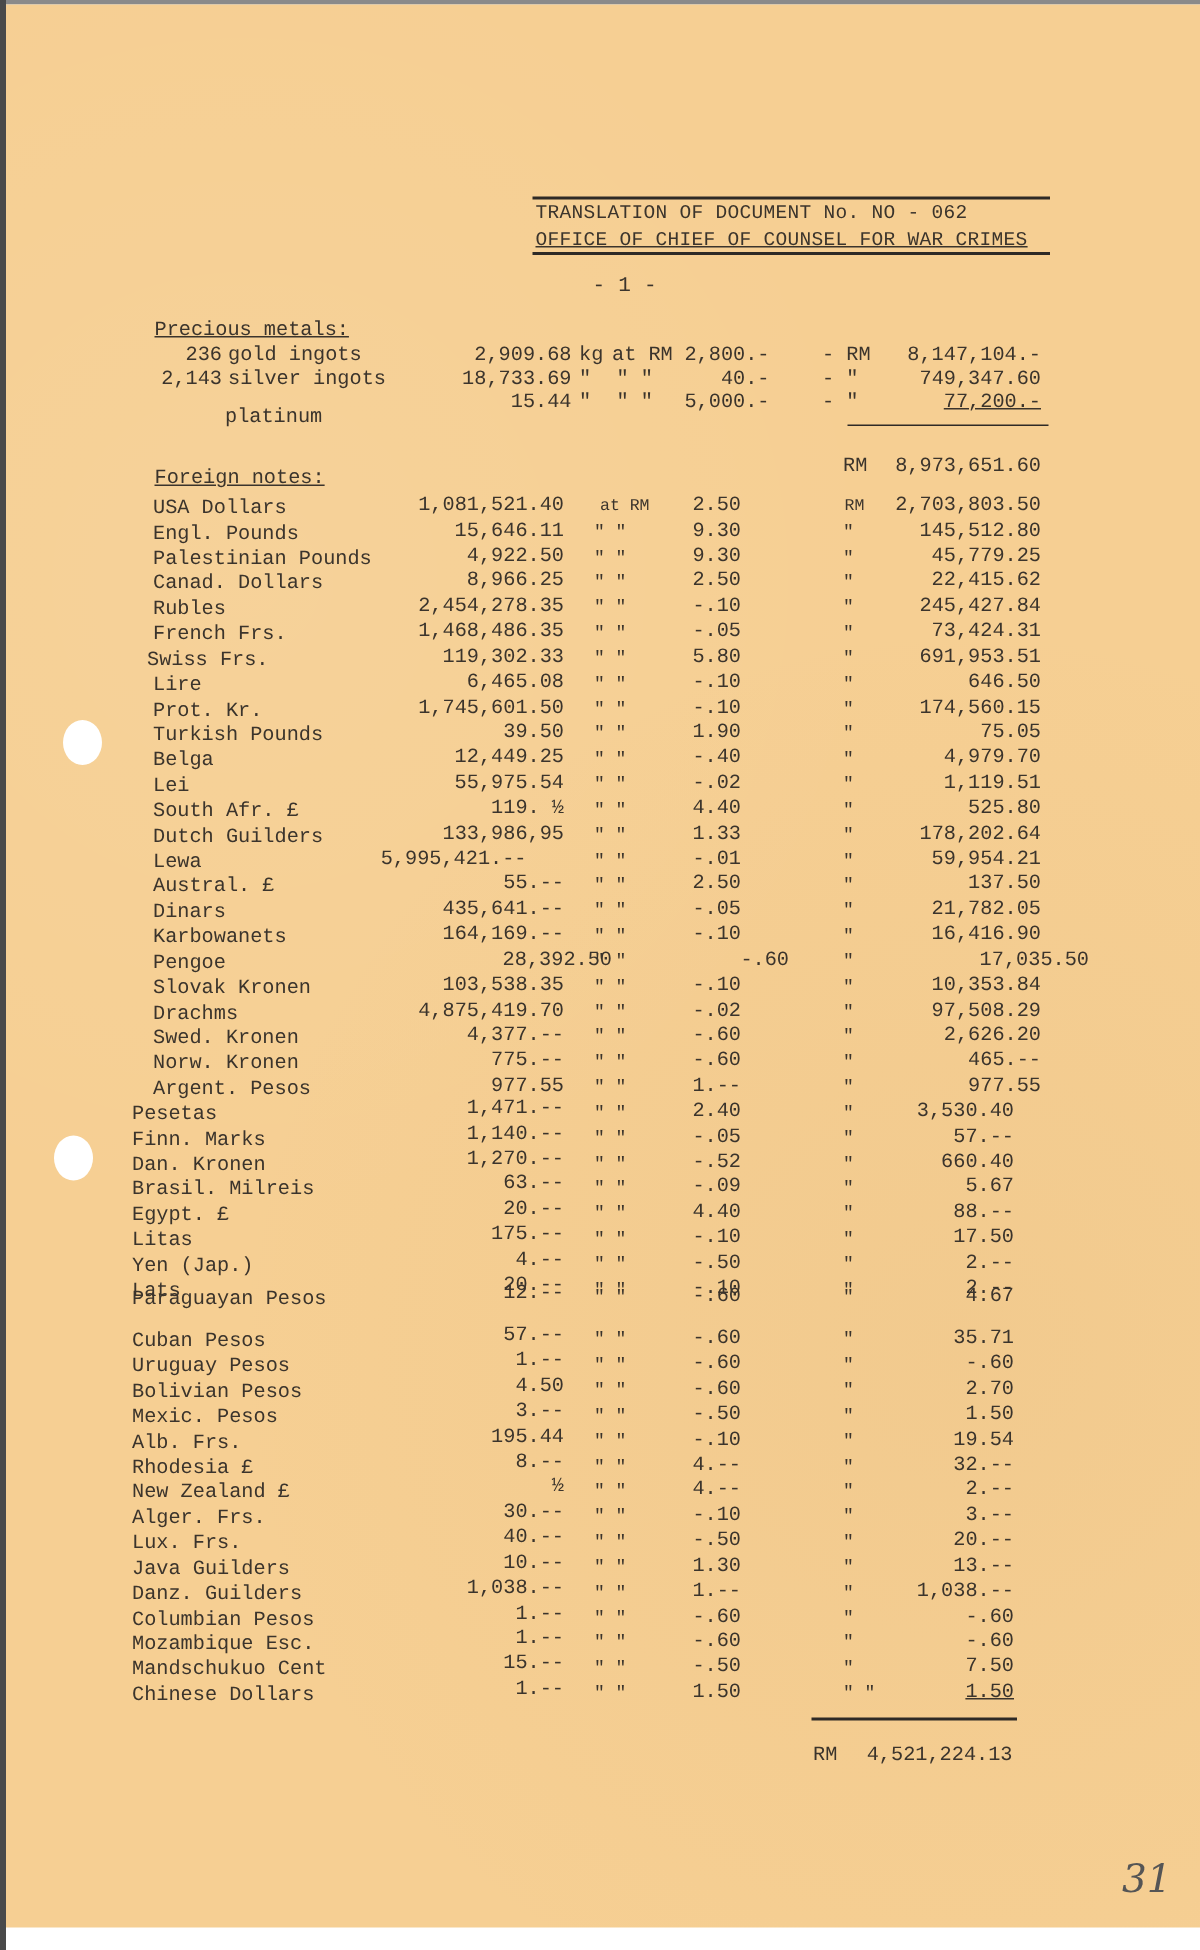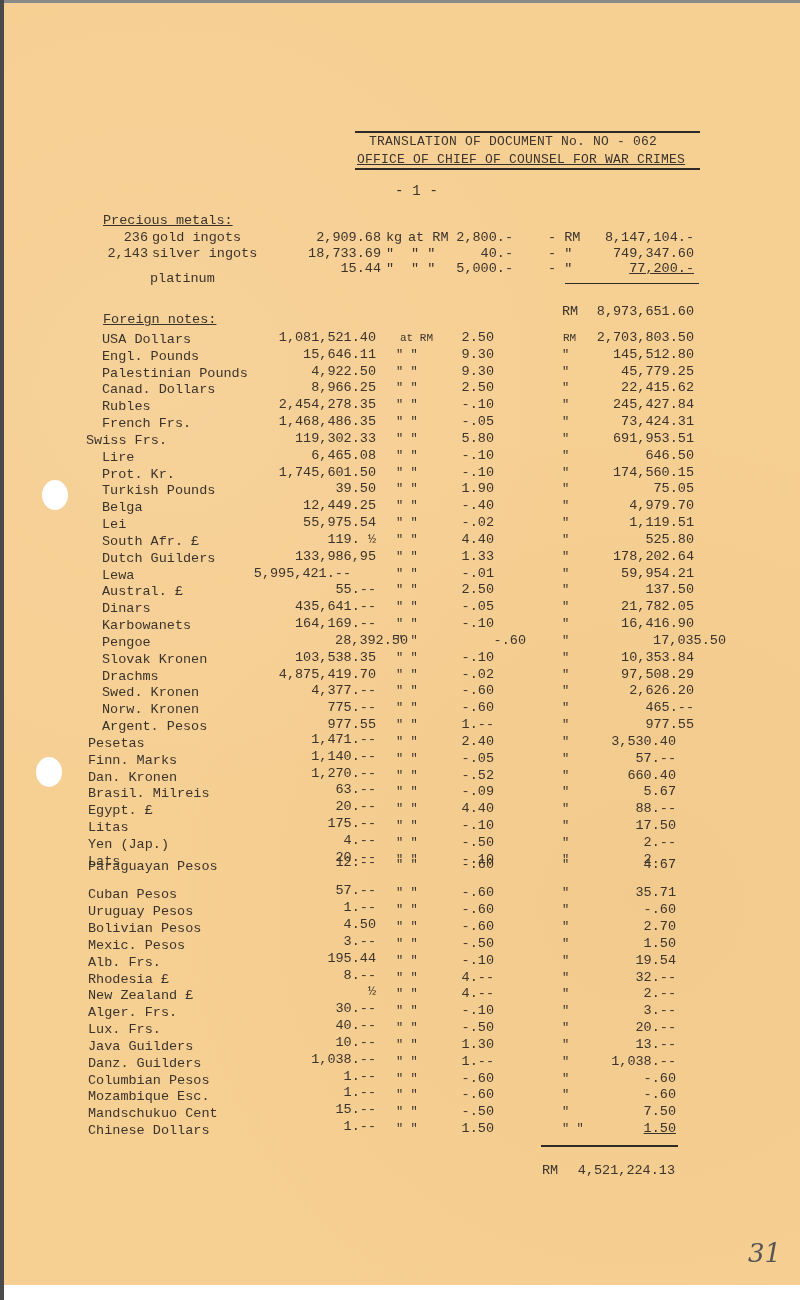--- a/index.html
+++ b/index.html
@@ -33,21 +33,21 @@
 
 <div id="top-edge"></div>
 <div id="left-edge"></div>
 
 <div id="paper"></div>
 
 <div class="hole" style="left:42px; top:480px;"></div>
 <div class="hole" style="left:36px; top:757px;"></div>
 
 <div class="rule" style="left:355px; top:131px; width:345px;"></div>
-<div class="abs hdr" style="left:369px; top:134px;text-align:center;">TRANSLATION OF DOCUMENT No. NO - 062</div>
+<div class="abs hdr" style="left:357px; top:134px;text-align:center;">TRANSLATION OF DOCUMENT No. NO - 062</div>
 <div class="abs hdr" style="left:357px; top:152px; text-decoration: underline;">OFFICE OF CHIEF OF COUNSEL FOR WAR CRIMES</div>
 <div class="rule" style="left:355px; top:168px; width:345px;"></div>
 <div class="abs hdr" style="left:395px; top:183px; font-size:14px;">- 1 -</div>
 
 <div class="abs section-title" style="left:103px; top:213px;">Precious metals:</div>
 <div id="metals">
     <div class="row typed" style="top: 230px;">
       <span style="position: absolute; right: 652px; text-align: right; white-space: pre;">236</span>
       <span style="position: absolute; left: 152px; white-space: pre;">gold ingots</span>
       <span style="position: absolute; right: 419px; text-align: right; white-space: pre;">2,909.68</span>
@@ -127,21 +127,21 @@
     </div>
     <div class="row typed" style="top: 412.149px;">
       <span style="position: absolute; left: 102px; top: 4px; white-space: pre;">French Frs.</span>
       <span style="position: absolute; right: 424px; text-align: right; top: 2px; white-space: pre;">1,468,486.35</span>
       <span style="position: absolute; left: 396px; font-size: 12px; top: 2px; white-space: pre;">" "</span>
       <span style="position: absolute; right: 306px; text-align: right; top: 2px; white-space: pre;">-.05</span>
       <span style="position: absolute; left: 562px; font-size: 12px; top: 2px; white-space: pre;">"</span>
       <span style="position: absolute; right: 106px; text-align: right; top: 2px; white-space: pre;">73,424.31</span>
     </div>
     <div class="row typed" style="top: 428.979px;">
-      <span style="position: absolute; left: 86px; top: 4px; white-space: pre;">Swiss Frs.</span>
+      <span style="position: absolute; left: 98px; top: 4px; white-space: pre;">Swiss Frs.</span>
       <span style="position: absolute; right: 424px; text-align: right; top: 2px; white-space: pre;">119,302.33</span>
       <span style="position: absolute; left: 396px; font-size: 12px; top: 2px; white-space: pre;">" "</span>
       <span style="position: absolute; right: 306px; text-align: right; top: 2px; white-space: pre;">5.80</span>
       <span style="position: absolute; left: 562px; font-size: 12px; top: 2px; white-space: pre;">"</span>
       <span style="position: absolute; right: 106px; text-align: right; top: 2px; white-space: pre;">691,953.51</span>
     </div>
     <div class="row typed" style="top: 445.809px;">
       <span style="position: absolute; left: 102px; top: 4px; white-space: pre;">Lire</span>
       <span style="position: absolute; right: 424px; text-align: right; top: 2px; white-space: pre;">6,465.08</span>
       <span style="position: absolute; left: 396px; font-size: 12px; top: 2px; white-space: pre;">" "</span>

